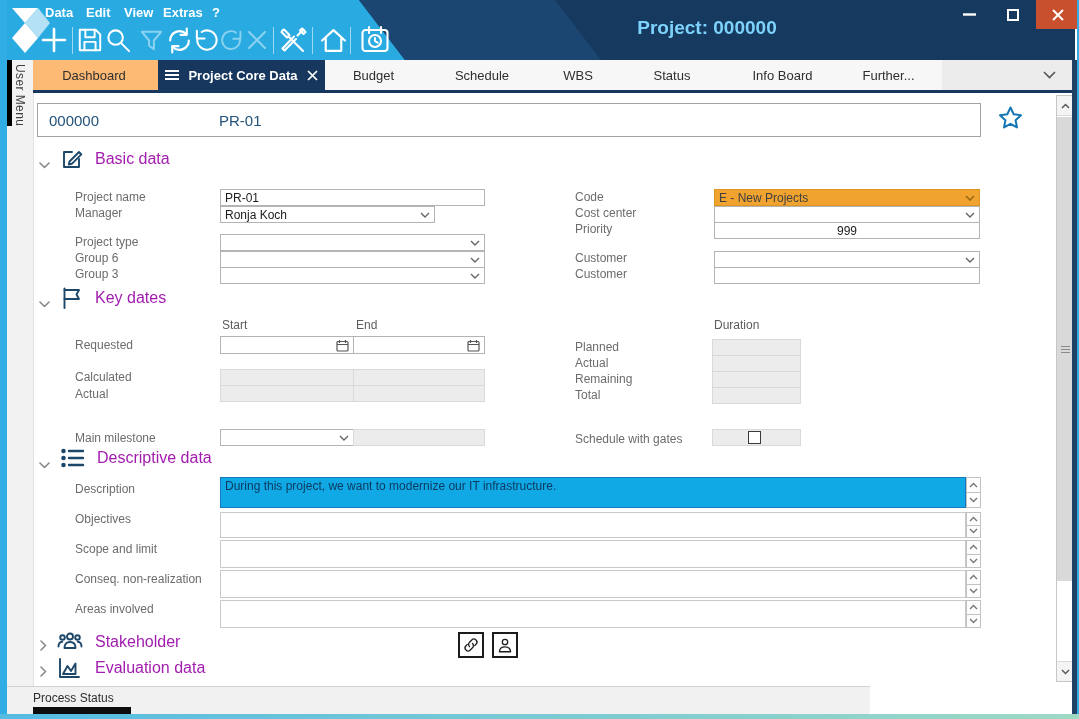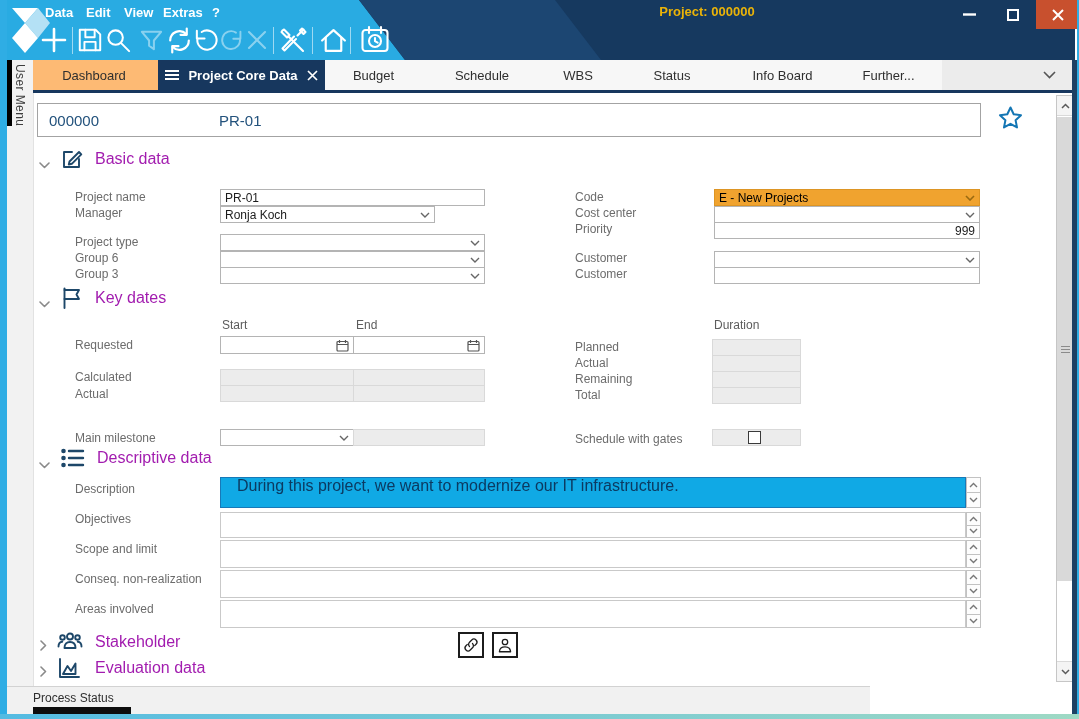--- a/index.html
+++ b/index.html
@@ -9,50 +9,50 @@
   .abs{position:absolute}
   
   .titlebar{position:absolute;left:7px;top:0;width:1068px;height:60px;background:#16395f;overflow:hidden}
   .poly-light{position:absolute;inset:0;background:#29abe2;clip-path:polygon(0 0,352px 0,398px 60px,0 60px)}
   .poly-mid{position:absolute;inset:0;background:#1c4672;clip-path:polygon(352px 0,548px 0,594px 60px,398px 60px)}
   .menu-item{position:absolute;top:5px;font-size:13px;font-weight:700;color:#fff;cursor:default}
   .tbtn{position:absolute;top:24px;width:32px;height:32px;display:flex;align-items:center;justify-content:center}
   .tbtn svg{stroke:#fff;fill:none;stroke-width:2.1;stroke-linecap:round;stroke-linejoin:round}
   .tbtn.faded{opacity:.45}
   .tsep{position:absolute;top:27px;width:1px;height:27px;background:rgba(255,255,255,.55)}
-  .win-title{position:absolute;top:4px;font-size:13px;font-weight:700;color:#eab308;text-align:center;width:220px}
+  .win-title{position:absolute;top:17px;font-size:19px;font-weight:700;color:#7dd3fc;text-align:center;width:220px}
   .wc{position:absolute;top:0;height:29px;display:flex;align-items:center;justify-content:center}
   .wc svg{stroke:#fff;fill:none;stroke-width:1.6}
   .wc.close{background:#c8502e}
   
   .tabbar{position:absolute;left:7px;top:60px;width:1068px;height:30px;background:#fafafa}
   .tab{position:absolute;top:0;height:30px;display:flex;align-items:center;justify-content:center;gap:9px;font-size:13px;color:#2f2f2f;background:#f7f7f7;cursor:pointer}
   .tab.first{background:#fdba74}
   .tab.active{background:#17375e;color:#fff;font-weight:700}
   .navy-line{position:absolute;left:7px;top:90px;width:1068px;height:3px;background:#17375e}
   
   .gutter{position:absolute;left:7px;top:60px;width:26px;height:626px;background:#f2f2f2}
   .blackbar{position:absolute;left:7px;top:60px;width:5px;height:66px;background:#000;z-index:5}
   .vtext{position:absolute;left:13px;top:64px;writing-mode:vertical-rl;font-size:12px;color:#3d3d3d;letter-spacing:.4px}
   .panel-edge{position:absolute;left:33px;top:93px;width:1px;height:593px;background:#e2e2e2}
   
   .lbl{position:absolute;font-size:12px;color:#6c6c6c;white-space:nowrap;line-height:13px}
   .colh{position:absolute;font-size:12px;color:#5c5c5c;white-space:nowrap}
   .fld{position:absolute;height:17px;border:1px solid #b4b4b4;background:#fff;font-size:12px;color:#1c1c1c;display:flex;align-items:center;padding:0 4px;gap:3px}
   .fld .v{flex:1;white-space:nowrap;overflow:hidden;line-height:14px}
-  .fld.num .v{text-align:right}
+  .fld.num .v{text-align:center}
   .fld.dis{background:#ececec;border-color:#d9d9d9}
-  .fld.orange{background:#f0a32f;border-color:#dd9524;color:#000000}
+  .fld.orange{background:#f0a32f;border-color:#dd9524;color:#404040}
   .chev{flex:none}
   .sec-chev{position:absolute}
   .sec-icon{position:absolute}
   .sec-icon svg,.sec-chev svg{stroke:#1d4769;fill:none;stroke-width:1.9;stroke-linecap:round;stroke-linejoin:round}
   .sec-chev svg{stroke:#8a8a8a;stroke-width:1.6}
   .sec-title{position:absolute;font-size:16px;color:#a21caf;white-space:nowrap}
-  .ta{position:absolute;border:1px solid #c9c9c9;background:#fff;font-size:16px;padding:1px 16px;color:#123a5f;line-height:14px;overflow:hidden}
+  .ta{position:absolute;border:1px solid #c9c9c9;background:#fff;font-size:12px;padding:1px 4px;color:#123a5f;line-height:14px;overflow:hidden}
   .ta.hl{background:#10a9e5;border-color:#1779b8;color:#0c3a61}
   .spin{position:absolute;width:15px;display:flex;flex-direction:column}
   .spin .sbtn{flex:1;border:1px solid #c2c2c2;background:#fdfdfd;display:flex;align-items:center;justify-content:center}
   .spin .sbtn + .sbtn{border-top:0}
   .spin svg{stroke:#777;fill:none;stroke-width:1.4}
   .sqbtn{position:absolute;width:26px;height:26px;border:2px solid #1c1c1c;background:#fff;display:flex;align-items:center;justify-content:center}
   .sqbtn svg{stroke:#1c1c1c;fill:none;stroke-width:1.7;stroke-linecap:round;stroke-linejoin:round}
   
   .hdrbox{position:absolute;left:37px;top:103px;width:944px;height:34px;border:1px solid #a3a3a3;background:#fff}
   .hdrbox span{position:absolute;top:8px;font-size:15px;color:#23527c}

